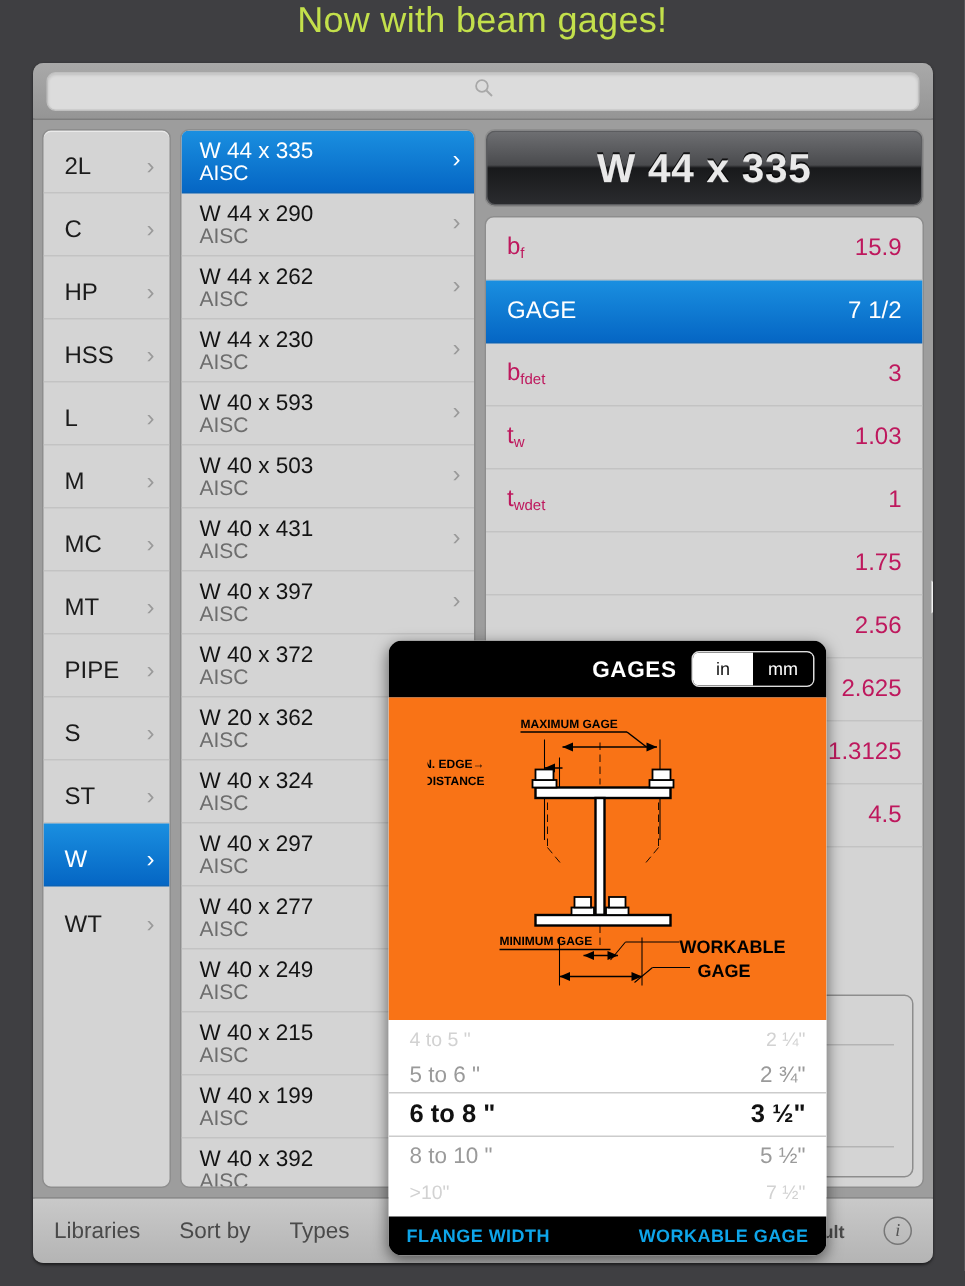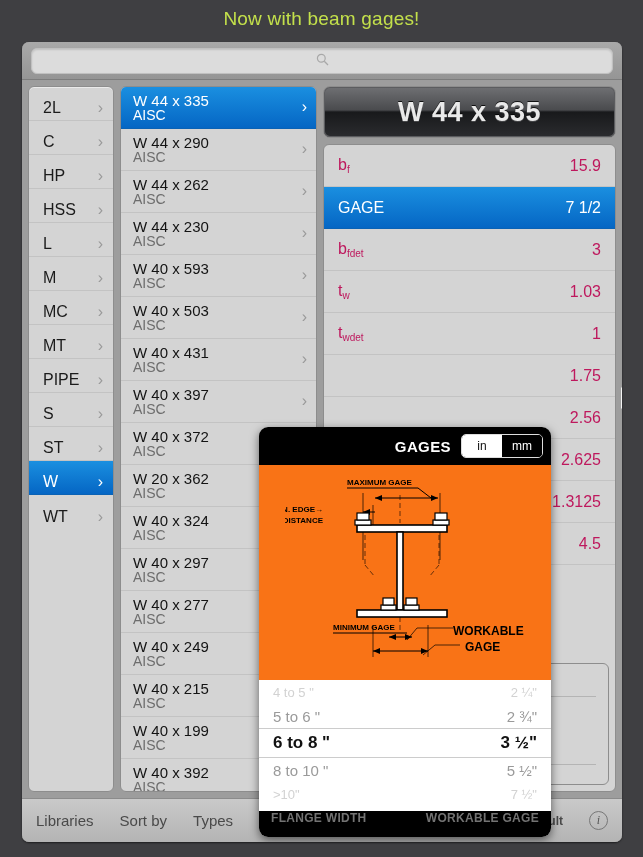--- a/index.html
+++ b/index.html
@@ -4,23 +4,23 @@
 <style>
   * { box-sizing: border-box; margin: 0; padding: 0; }
   html, body {
     width: 643px; height: 857px;
     background: #3f3f42;
     font-family: "Liberation Sans", sans-serif;
     overflow: hidden;
   }
   .banner {
     height: 38px;
-    display: flex; align-items: center; justify-content: center;
+    display: flex; justify-content: center;
     color: #c3e04b;
-    font-size: 19px;
+    font-size: 24px;
     letter-spacing: .2px;
   }
   .device {
     position: absolute;
     left: 22px; top: 42px;
     width: 600px; height: 800px;
     background: #9d9d9d;
     border-radius: 7px;
     box-shadow: 0 1px 2px rgba(0,0,0,.55), inset 0 0 0 1px #6d6d70;
     overflow: hidden;
@@ -64,21 +64,21 @@
     overflow: hidden;
     box-shadow: inset 0 1px 0 rgba(255,255,255,.5);
   }
   .pane-sidebar { width: 86px; flex: 0 0 86px; }
   .pane-list   { width: 197px; flex: 0 0 197px; }
   .pane-detail { flex: 1 1 auto; background: transparent; border: 0; box-shadow: none;
                  display: flex; flex-direction: column; gap: 6px; overflow: hidden; }
 
   
   .srow {
-    height: 34px;
+    height: 42px;
     display: flex; align-items: center;
     padding: 9px 10px 0 14px;
     border-bottom: 1px solid #c3c3c3;
     font-size: 16px; color: #1b1b1b;
     justify-content: space-between;
   }
   .srow:last-child { border-bottom: 0; }
   .srow.sel {
     background: linear-gradient(to bottom,#1a8fe0,#0566c4);
     color: #fff; border-bottom-color: #0a62b5;
@@ -206,22 +206,22 @@
   .pkrow {
     height: 24px; display: flex; align-items: center; justify-content: space-between;
     padding: 0 14px; font-size: 14px; color: #b9b9b9;
   }
   .pkrow.near   { color: #9a9a9a; font-size: 15px; }
   .pkrow.sel    { color: #111; font-weight: bold; font-size: 17px; height: 30px;
                   border-top: 1px solid #ccc; border-bottom: 1px solid #ccc; }
   .pkrow.far    { color: #d2d2d2; font-size: 13px; }
   .popup-foot {
     position: absolute; left: 0; right: 0; bottom: 0; height: 26px;
-    background: #000; color: #737373;
-    display: flex; align-items: flex-start; justify-content: space-between;
+    background: #000; color: #0ea5e9;
+    display: flex; align-items: center; justify-content: space-between;
     padding: 0 12px; font-size: 12px; font-weight: bold; letter-spacing: .3px;
   }
   .pointer {
     position: absolute; right: -10px; top: 345px;
     width: 0; height: 0;
     border-top: 11px solid transparent;
     border-bottom: 11px solid transparent;
     border-left: 11px solid #f3f3f3;
     z-index: 41;
   }

